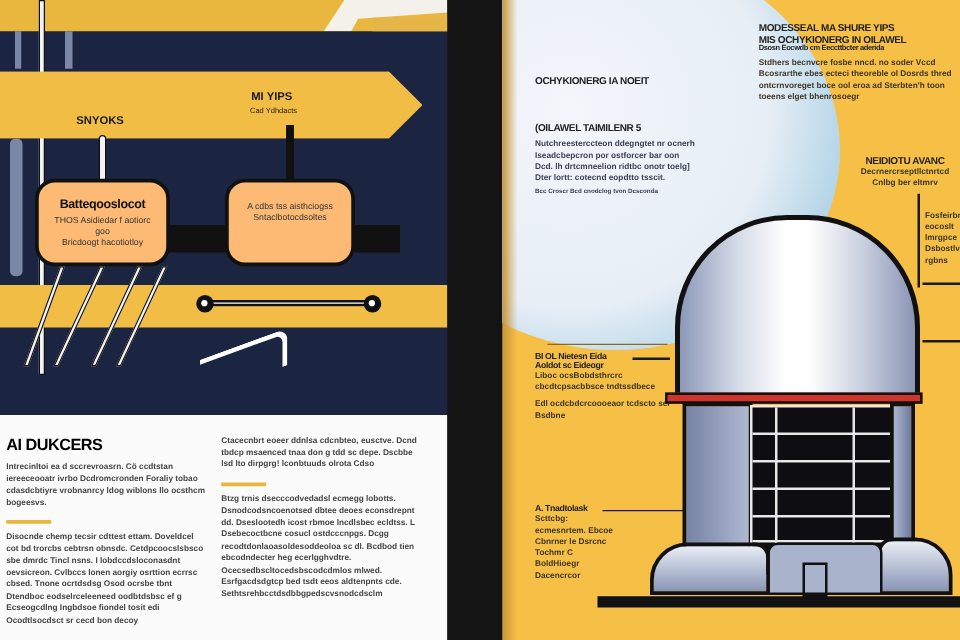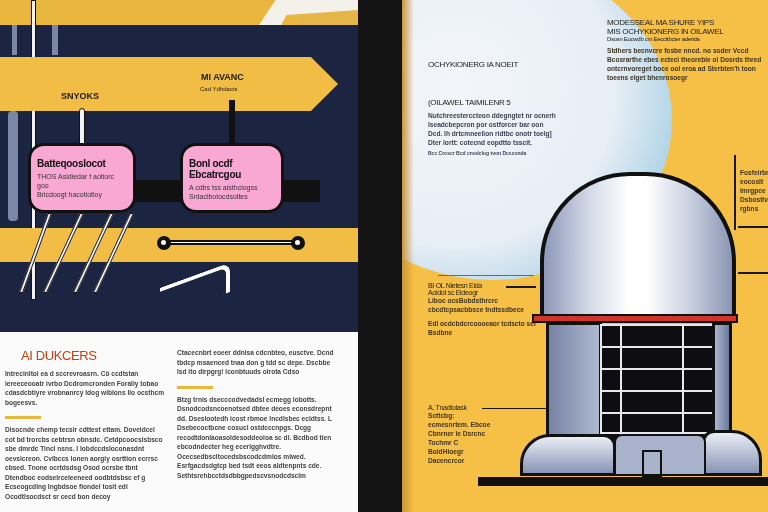--- a/index.html
+++ b/index.html
@@ -10,47 +10,47 @@
   .left-page { position: absolute; left: 0; top: 0; width: 358px; height: 512px; background: #1b2440; overflow: hidden; }
   .lp-topband { position: absolute; left: 0; top: 0; width: 358px; height: 25px; background: #eab73e; }
   .lp-topband .swoosh { position: absolute; right: 0; top: 0; width: 110px; height: 25px; background: #f4f1ea; clip-path: polygon(25% 0,100% 0,100% 40%,35% 60%,30% 100%,10% 100%); }
   .lp-topband .swoosh2 { position: absolute; right: 0; top: 14px; width: 60px; height: 11px; background: #e6b548; }
   .lp-arrowband { position: absolute; left: 0; top: 57px; width: 338px; height: 54px; background: #f2bd45; clip-path: polygon(0 0, 92% 0, 100% 50%, 92% 100%, 0 100%); }
   .lp-midband { position: absolute; left: 0; top: 228px; width: 358px; height: 34px; background: #f2bd45; }
 
   .pipe { position: absolute; background: #f2f2f2; border: 1px solid #111; }
   .pipe.grey { background: #7a87a6; border: none; }
 
-  .callout { position: absolute; background: #f9a8d4; border: 3px solid #111; border-radius: 16px; padding: 12px 6px; }
+  .callout { position: absolute; background: #fdba74; border: 3px solid #111; border-radius: 16px; text-align: center; padding: 12px 6px; }
   .callout .c-title { font-size: 10px; font-weight: bold; color: #111; letter-spacing: -0.3px; }
   .callout .c-body { font-size: 7px; color: #333; margin-top: 3px; line-height: 9px; }
 
   .band-label { position: absolute; font-weight: bold; color: #1b1b1b; }
 
   .dumbbell { position: absolute; left: 157px; top: 236px; width: 148px; height: 14px; }
   .dumbbell .bar { position: absolute; left: 6px; right: 6px; top: 4px; height: 5px; background: #fff; border: 2px solid #111; }
   .dumbbell .ball { position: absolute; top: 0; width: 14px; height: 14px; background: #111; border-radius: 50%; }
   .dumbbell .ball::after { content: ""; position: absolute; left: 4px; top: 4px; width: 5px; height: 5px; background: #fff; border-radius: 50%; }
 
   .lp-text { position: absolute; top: 332px; left: 0; width: 358px; height: 180px; background: #fbfbfb; }
   .col { position: absolute; top: 16px; width: 160px; }
-  .col .col-h { font-size: 13px; font-weight: normal; color: #c2410c; margin-bottom: 6px; letter-spacing: -0.4px; margin-left: 16px; }
+  .col .col-h { font-size: 13px; font-weight: bold; color: #000000; margin-bottom: 6px; letter-spacing: -0.4px; }
   .col .col-p { font-size: 6.6px; line-height: 9.5px; color: #444; font-weight: bold; }
   .col .rule { width: 36px; height: 3px; background: #eab73e; margin: 9px 0 6px; }
 
   
   .gutter { position: absolute; left: 358px; top: 0; width: 44px; height: 512px; background: #141414; }
 
   
   .right-page { position: absolute; left: 402px; top: 0; width: 366px; height: 512px; background: #f6bf45; overflow: hidden; }
   .rp-shade { position: absolute; left: 0; top: 0; width: 12px; height: 512px; background: linear-gradient(90deg, #c9973a, rgba(246,191,69,0)); }
   .rp-circle { position: absolute; left: -90px; top: -40px; width: 360px; height: 320px; border-radius: 50%; background: radial-gradient(circle at 40% 40%, #f3f6fb 0%, #e7eef6 55%, #b7d7e8 75%, #98c7dd 100%); }
 
   .rp-block { position: absolute; color: #222; }
-  .rp-block .h { font-weight: normal; letter-spacing: -0.3px; }
+  .rp-block .h { font-weight: bold; letter-spacing: -0.3px; }
   .rp-block .p { font-size: 6.6px; line-height: 9px; font-weight: bold; color: #3c3526; }
 
   .leader { position: absolute; background: #1a1a1a; }
 
   
   .tower { position: absolute; left: 532px; top: 172px; width: 208px; height: 314px; }
   .dome { position: absolute; left: 8px; top: 0; width: 196px; height: 148px; border: 4px solid #111; border-radius: 90px 90px 6px 6px; background: linear-gradient(90deg, #8c98b8 0%, #d6dce8 25%, #ffffff 45%, #ffffff 55%, #c8cfdf 78%, #8a95b3 100%); }
   .dome-rim { position: absolute; left: 0; top: 142px; width: 206px; height: 9px; background: #d0352c; border: 2px solid #111; }
   .body-l { position: absolute; left: 14px; top: 150px; width: 56px; height: 140px; background: linear-gradient(90deg, #7783a5, #aeb8d0); border: 3px solid #111; }
   .body-r { position: absolute; left: 180px; top: 150px; width: 20px; height: 140px; background: linear-gradient(90deg, #aab5ce, #6e7a9e); border: 3px solid #111; }
@@ -71,35 +71,34 @@
     <div class="swoosh"></div>
     <div class="swoosh2"></div>
   </div>
 
   <div class="pipe grey" style="left:12px;top:25px;width:5px;height:30px;"></div>
   <div class="pipe grey" style="left:52px;top:25px;width:6px;height:30px;"></div>
   <div class="pipe grey" style="left:8px;top:111px;width:10px;height:110px;border-radius:4px;"></div>
   <div class="pipe" style="left:31px;top:0;width:5px;height:300px;"></div>
 
   <div class="lp-arrowband"></div>
-  <div class="band-label" style="left:201px;top:72px;font-size:9px;">MI AVANC</div>
+  <div class="band-label" style="left:201px;top:72px;font-size:9px;">MI YIPS</div>
   <div class="band-label" style="left:200px;top:86px;font-size:6px;font-weight:normal;">Cad Ydhdacts</div>
   <div class="band-label" style="left:61px;top:91px;font-size:9px;text-align:center;">SNYOKS</div>
 
   <div class="pipe" style="left:79px;top:108px;width:6px;height:40px;border-radius:3px 3px 0 0;"></div>
   <div class="pipe" style="left:229px;top:100px;width:6px;height:50px;background:#111;"></div>
   <div style="position:absolute;left:120px;top:180px;width:200px;height:22px;background:#111;"></div>
 
   <div class="callout" style="left:28px;top:143px;width:108px;height:70px;">
     <div class="c-title">Batteqooslocot</div>
     <div class="c-body">THOS Asidiedar f aotiorc goo</div>
     <div class="c-body" style="margin-top:0;">Bricdoogt hacotiotloy</div>
   </div>
   <div class="callout" style="left:180px;top:143px;width:104px;height:70px;">
-    <div class="c-title">Bonl ocdf Ebcatrcgou</div>
     <div class="c-body">A cdbs tss aisthciogss</div>
     <div class="c-body" style="margin-top:0;">Sntaclbotocdsoltes</div>
   </div>
 
   <div class="lp-midband"></div>
   <div class="dumbbell">
     <div class="bar"></div>
     <div class="ball" style="left:0;"></div>
     <div class="ball" style="right:0;"></div>
   </div>
@@ -138,20 +137,24 @@
     <div class="p" style="font-size:5px;color:#3a3f52;margin-top:2px;">Bcc Croscr Bcd cnodclog tvon Dcsconda</div>
   </div>
 
   <div class="rp-block" style="left:205px;top:18px;width:161px;">
     <div class="h" style="font-size:8px;">MODESSEAL MA SHURE YIPS</div>
     <div class="h" style="font-size:8px;">MIS OCHYKIONERG IN OILAWEL</div>
     <div class="h" style="font-size:6px;margin-bottom:4px;">Dsosn Eocwdb cm Eeccttbcter aderida</div>
     <div class="p">Stdhers becnvcre fosbe nncd. no soder Vccd Bcosrarthe ebes ecteci theoreble ol Dosrds thred ontcrnvoreget boce ool eroa ad Sterbten'h toon toeens elget bhenrosoegr</div>
   </div>
 
+  <div class="rp-block" style="left:280px;top:124px;width:84px;text-align:center;">
+    <div class="h" style="font-size:8px;">NEIDIOTU AVANC</div>
+    <div class="p">Decrnercrseptllctnrtcd Cnlbg ber eltmrv</div>
+  </div>
   <div class="leader" style="left:332px;top:155px;width:2px;height:75px;"></div>
 
   <div class="rp-block" style="left:338px;top:168px;width:30px;">
     <div class="p">Fosfeirbn</div>
     <div class="p">eocoslt</div>
     <div class="p">lmrgpce</div>
     <div class="p">Dsbostlvs</div>
     <div class="p">rgbns</div>
   </div>
   <div class="leader" style="left:336px;top:226px;width:30px;height:2px;"></div>

